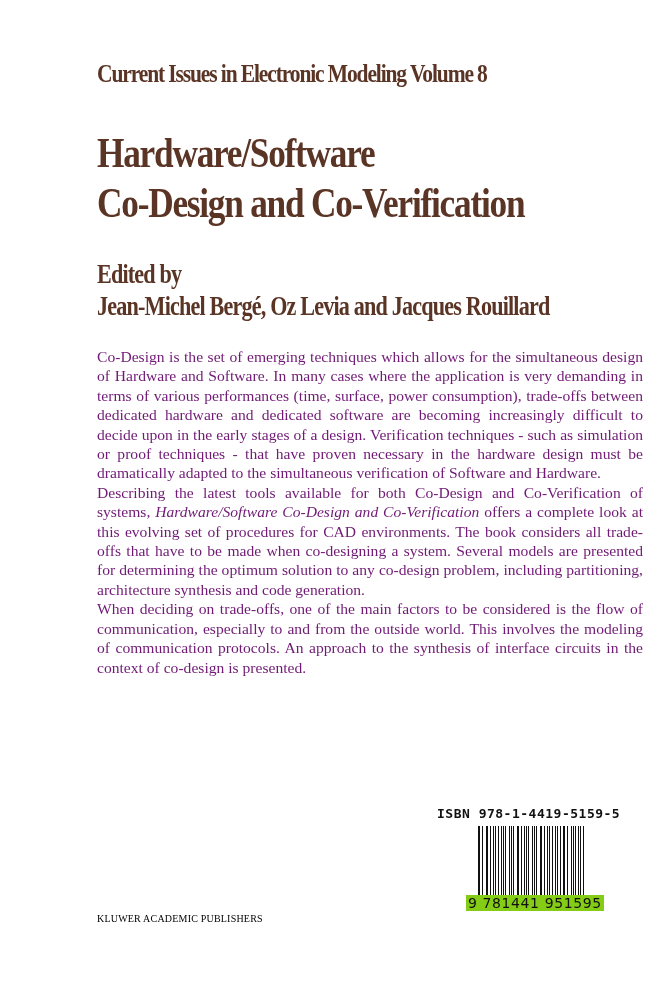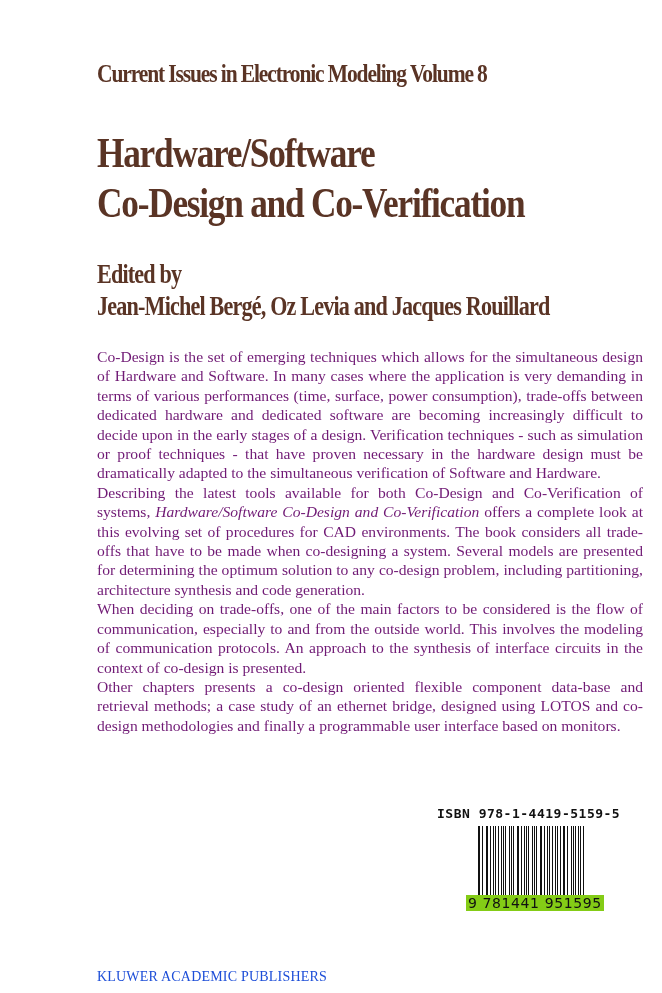--- a/index.html
+++ b/index.html
@@ -7,42 +7,41 @@
   .series { position:absolute; left:97px; top:60px; font-size:25px; font-weight:bold; letter-spacing:-1.3px; transform:scaleX(0.86); transform-origin:left top; white-space:nowrap; }
   .title { position:absolute; left:97px; top:128px; font-size:43px; font-weight:bold; line-height:50px; letter-spacing:-1.5px; transform:scaleX(0.82); transform-origin:left top; white-space:nowrap; }
   .editors { position:absolute; left:97px; top:258px; font-size:27px; font-weight:bold; line-height:32px; letter-spacing:-1px; transform:scaleX(0.82); transform-origin:left top; white-space:nowrap; }
   .body { position:absolute; left:97px; top:347px; width:546px; font-size:15.6px; line-height:19.4px; text-align:justify; color:#701a75; }
   .body p { margin:0; }
   .body i { font-style:italic; }
   .isbn { position:absolute; left:437px; top:806px; font-family:"DejaVu Sans Mono", monospace; font-size:13px; font-weight:bold; color:#111; letter-spacing:0.5px; }
   .barcode { position:absolute; left:478px; top:826px; width:108px; height:74px; display:flex; align-items:stretch; }
   .barcode span { display:block; background:#111; margin-right:1px; }
   .barnum { position:absolute; left:466px; top:895px; font-family:"DejaVu Sans", sans-serif; font-size:14px; color:#111; background:#84cc16; padding:0 2px; letter-spacing:0.6px; }
-  .publisher { position:absolute; left:97px; top:969px; font-size:14px; letter-spacing:0.2px; color:#1d4ed8; }
+  .publisher { position:absolute; left:97px; top:913px; font-size:10px; letter-spacing:0.2px; color:#000000; }
 </style>
 </head>
 <body>
 
 <div class="series">Current Issues in Electronic Modeling Volume 8</div>
 
 <div class="title">
   <div>Hardware/Software</div>
   <div>Co-Design and Co-Verification</div>
 </div>
 
 <div class="editors">
   <div>Edited by</div>
   <div>Jean-Michel Bergé, Oz Levia and Jacques Rouillard</div>
 </div>
 
 <div class="body">
   <p>Co-Design is the set of emerging techniques which allows for the simultaneous design of Hardware and Software. In many cases where the application is very demanding in terms of various performances  (time, surface, power consumption), trade-offs between dedicated hardware and dedicated software are becoming increasingly difficult to decide upon in the early stages of a design. Verification techniques - such as simulation or proof techniques - that have proven necessary in the hardware design must be dramatically adapted to the simultaneous verification of Software and Hardware.</p>
   <p><span>Describing the latest tools available for both Co-Design and Co-Verification of systems, </span><i>Hardware/Software Co-Design and Co-Verification</i><span> offers a complete look at this evolving set of procedures for CAD environments. The book considers all trade-offs that have to be made when co-designing a system. Several models are presented for determining the optimum solution to any co-design problem, including partitioning, architecture synthesis and code generation.</span></p>
   <p>When deciding on trade-offs, one of the main factors to be considered is the flow of communication, especially to and from the outside world. This involves the modeling of communication protocols. An approach to the synthesis of interface circuits in the context of co-design is presented.</p>
-  <p>Other chapters presents a co-design oriented flexible component data-base and retrieval methods; a case study of an ethernet bridge, designed using LOTOS and co-design methodologies and finally a programmable user interface based on monitors.</p>
 </div>
 
 <div class="isbn">ISBN 978-1-4419-5159-5</div>
 <div class="barcode" id="bc">
     <span style="width: 1px; margin-right: 1px;"></span>
     <span style="width: 1px; margin-right: 2px;"></span>
     <span style="width: 2px; margin-right: 3px;"></span>
     <span style="width: 1px; margin-right: 1px;"></span>
     <span style="width: 3px; margin-right: 2px;"></span>
     <span style="width: 1px; margin-right: 3px;"></span>

